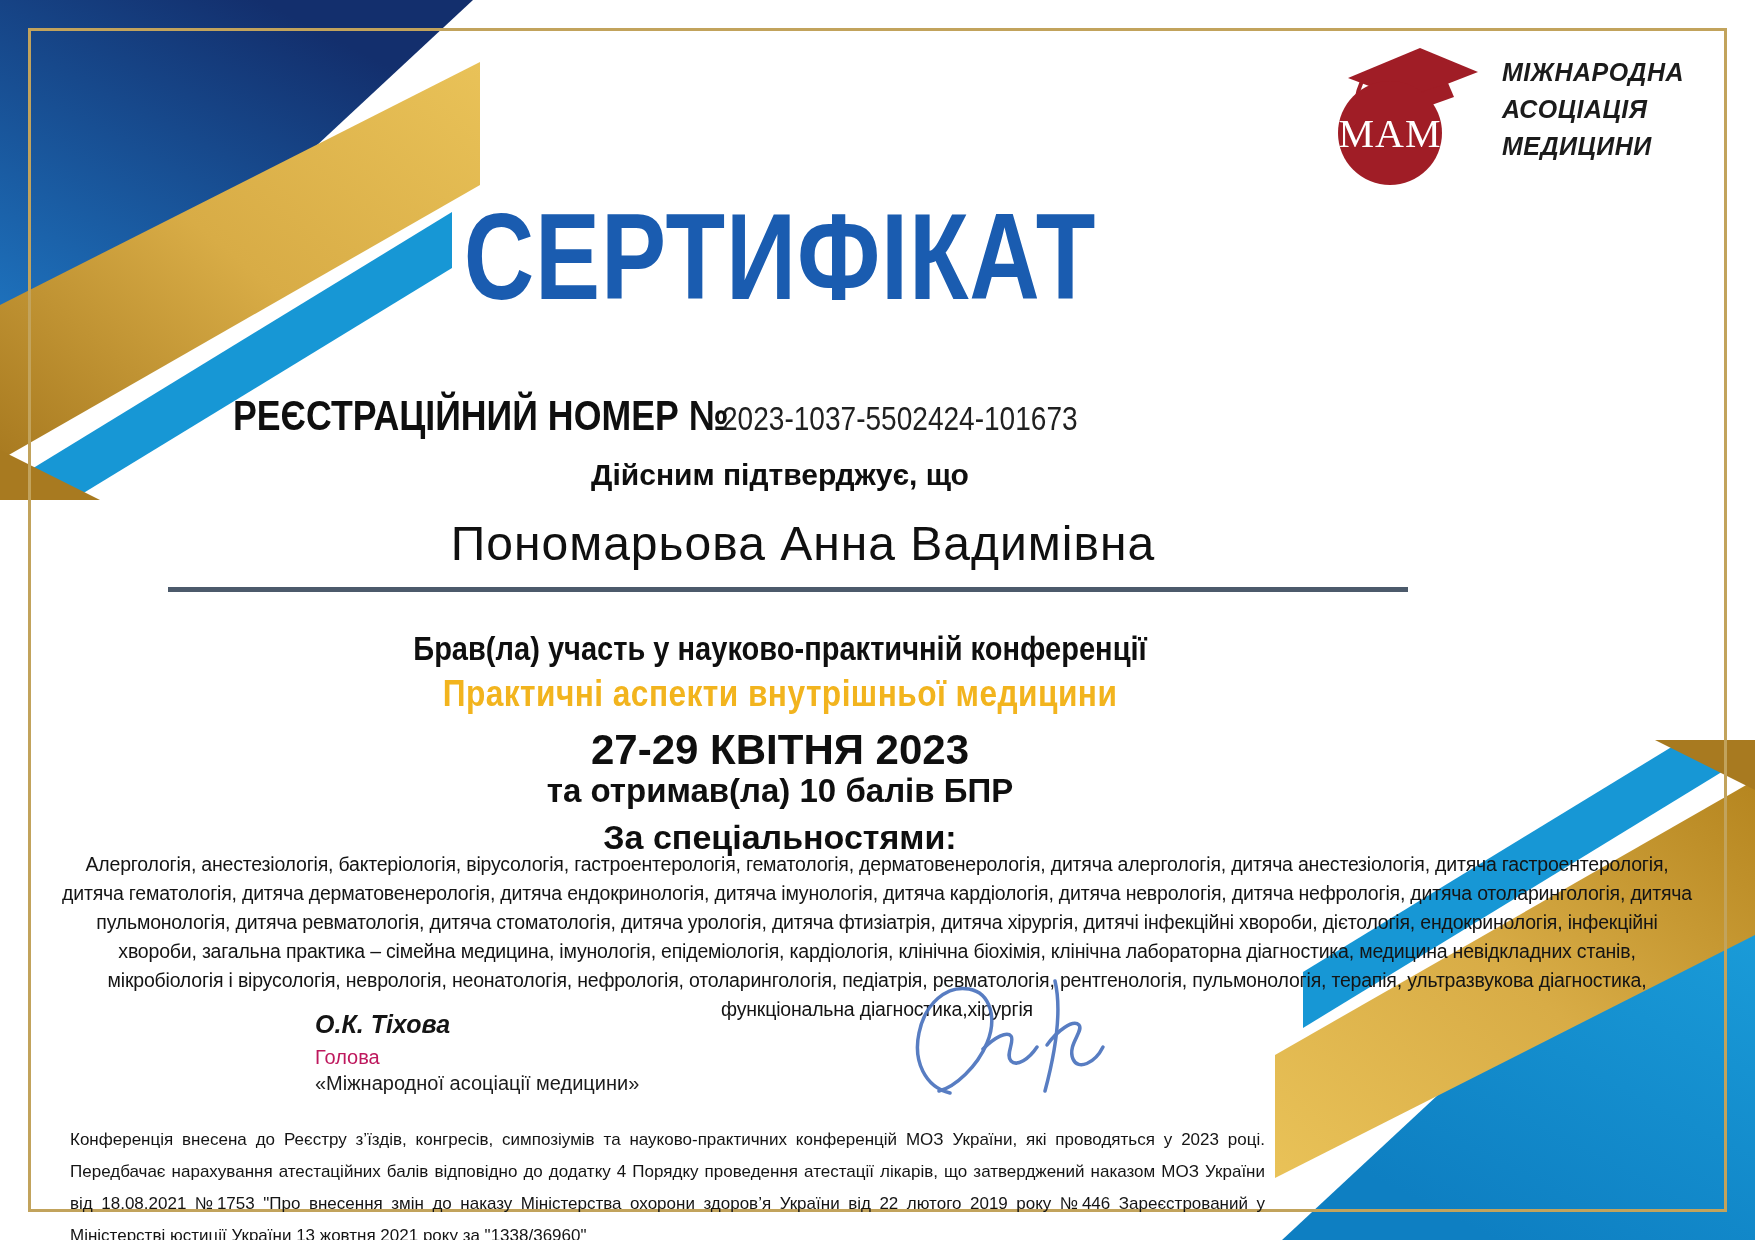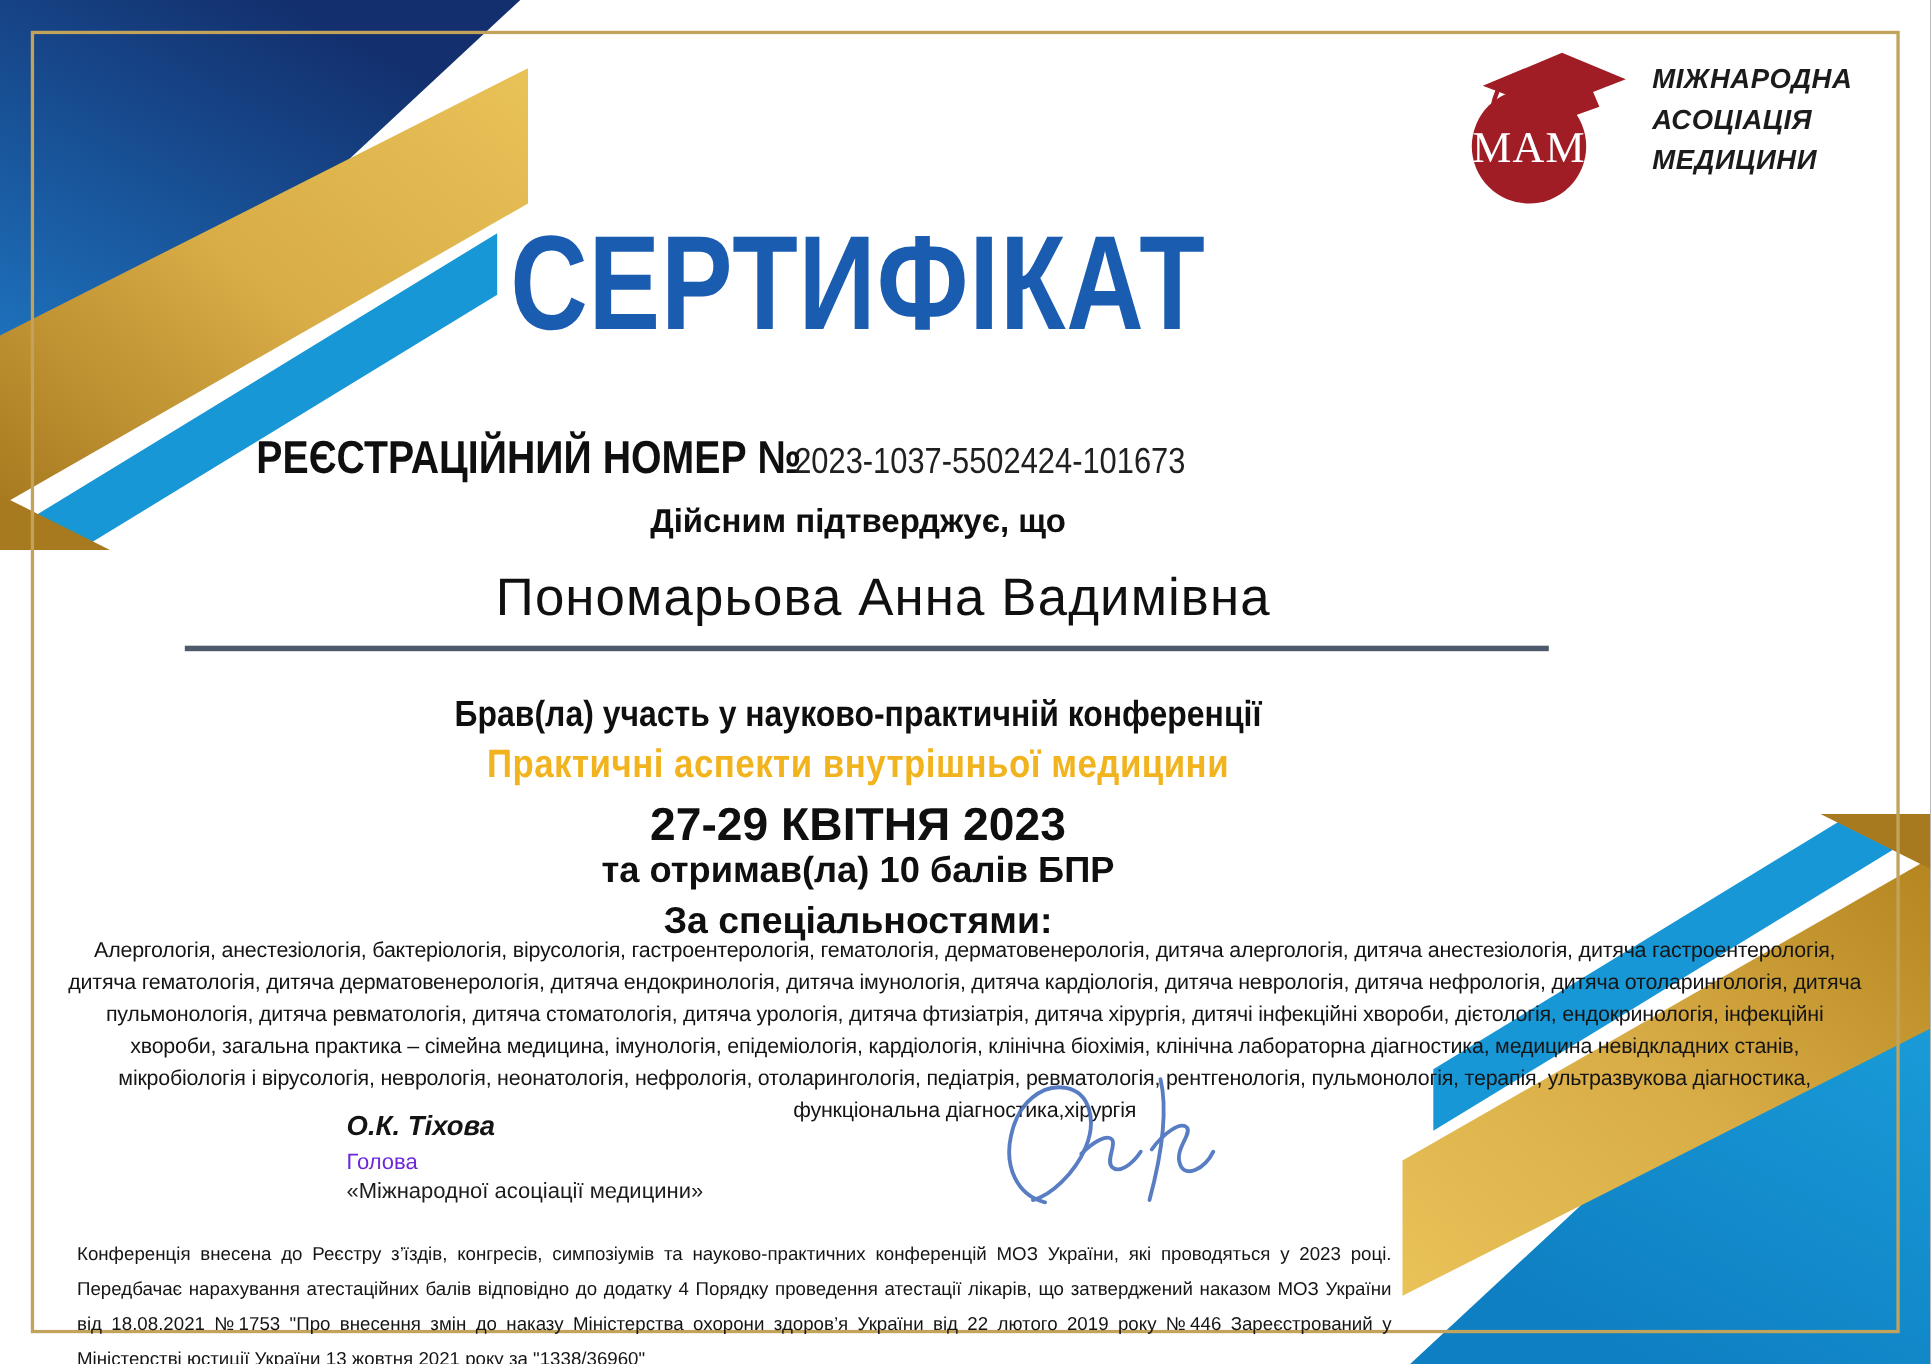--- a/index.html
+++ b/index.html
@@ -35,21 +35,21 @@
   .conf-title    { top:673px; font-size:36px; font-weight:bold; color:#F2B41E; letter-spacing:.5px; }
   .dates  { top:726px; font-size:42px; font-weight:bold; color:#0f0f0f; }
   .points { top:772px; font-size:33px; font-weight:bold; color:#0f0f0f; }
   .spec-label { top:818px; font-size:34px; font-weight:bold; color:#0f0f0f; }
   .specialties {
     position:absolute; left:62px; top:850px; width:1630px; text-align:center;
     font-size:19.5px; line-height:29px; letter-spacing:-.2px; color:#141414;
   }
   .sig-block { position:absolute; left:315px; width:1000px; text-align:left; }
   .sig-name { top:1010px; font-size:25px; font-weight:bold; font-style:italic; color:#141414; }
-  .sig-role { top:1046px; font-size:20px; color:#6d28d9; }
+  .sig-role { top:1046px; font-size:20px; color:#be185d; }
   .sig-org  { top:1072px; font-size:20px; color:#1c1c1c; }
   .footer {
     position:absolute; left:70px; top:1124px; width:1195px; text-align:justify;
     font-size:17px; line-height:32px; color:#141414;
   }
   .logo { position:absolute; left:1300px; top:36px; display:flex; align-items:flex-start; }
   .org-name { margin-left:12px; margin-top:18px; font-size:25px; font-weight:bold;
     font-style:italic; line-height:37px; color:#1b1b1b; letter-spacing:.5px; }
 </style>
 </head>

